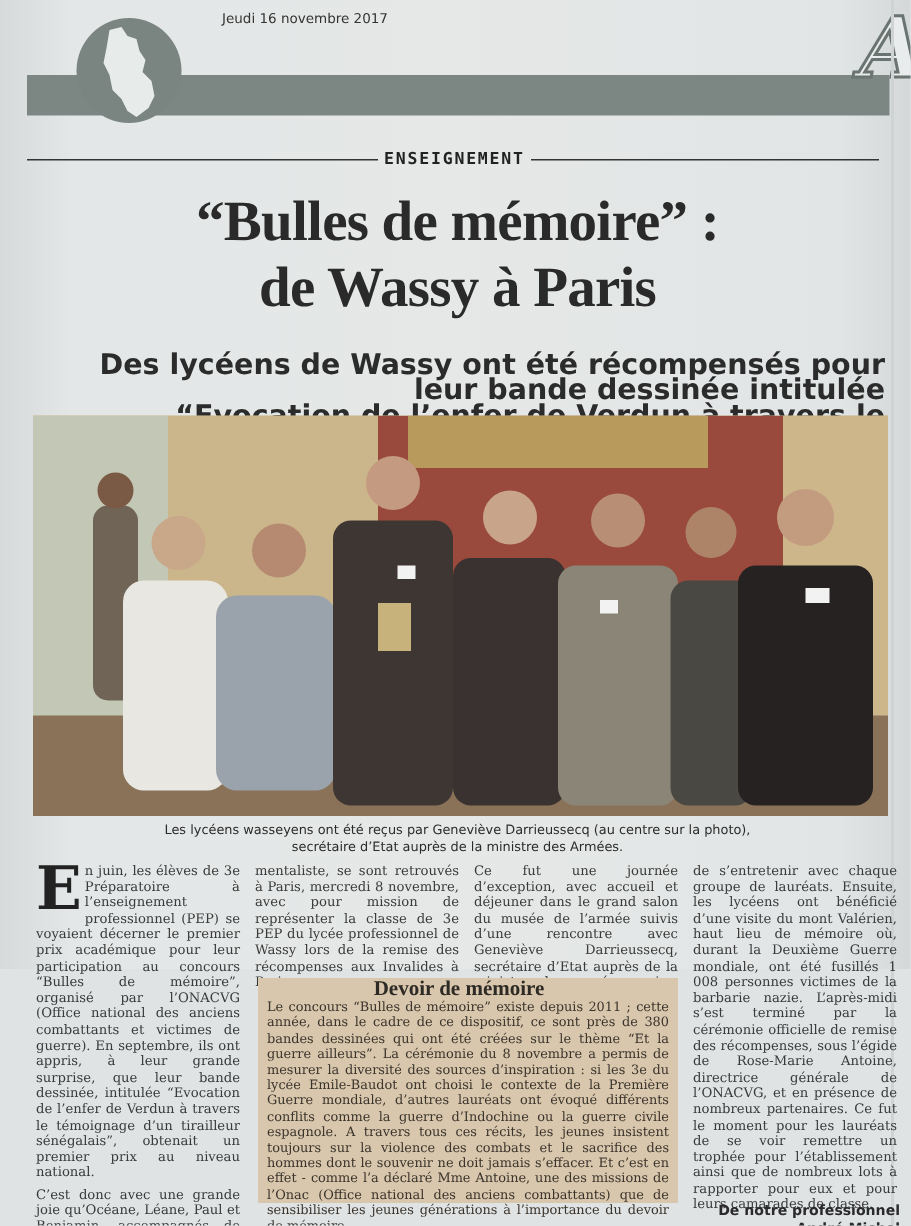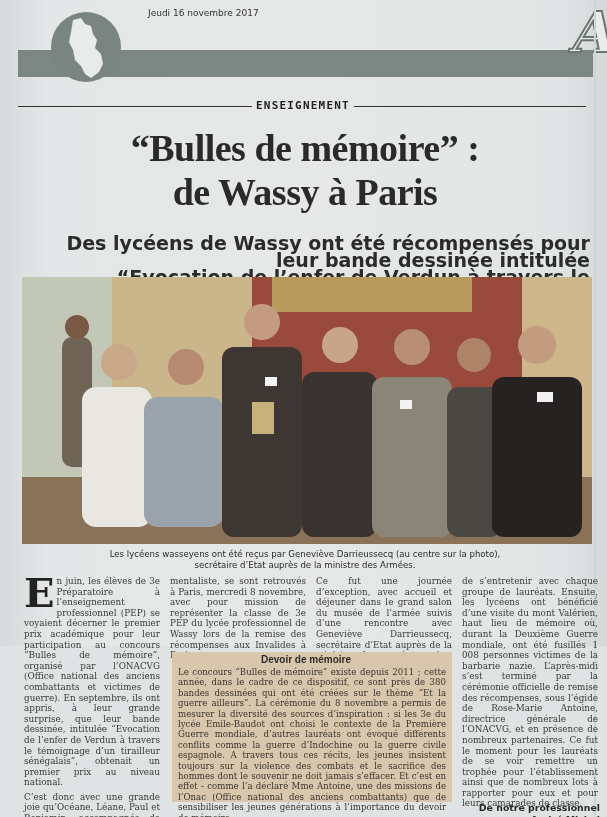--- a/index.html
+++ b/index.html
@@ -82,22 +82,22 @@
     float: left; font-family: "DejaVu Serif", serif; font-weight: bold;
     font-size: 40px; line-height: 34px; margin: 0 2px 0 0; color: #222;
   }
   .sidebar {
     position: absolute; left: 172px; top: 652px; width: 280px; height: 150px;
     background: #d8c7ad;
     font-family: "DejaVu Serif", serif; font-size: 8.6px; line-height: 10.4px;
     color: #3b342c;
   }
   .sidebar-title {
-    text-align: center; font-family: Liberation Sans, sans-serif; font-weight: bold;
-    font-size: 10px; line-height: 12px; margin: 2px 12px 1px 0; color: #2e2a25;
+    text-align: center; font-family: Liberation Serif, serif; font-weight: bold;
+    font-size: 14px; line-height: 12px; margin: 2px 12px 1px 0; color: #2e2a25;
   }
   .sidebar-body { padding: 0 6px; text-align: justify; }
   .signature {
     position: absolute; left: 470px; top: 802px; width: 130px; text-align: right;
     font-family: "DejaVu Sans", sans-serif; font-weight: bold; font-size: 9.4px; line-height: 12px;
     color: #2a2a2a;
   }
 </style>
 </head>
 <body>

